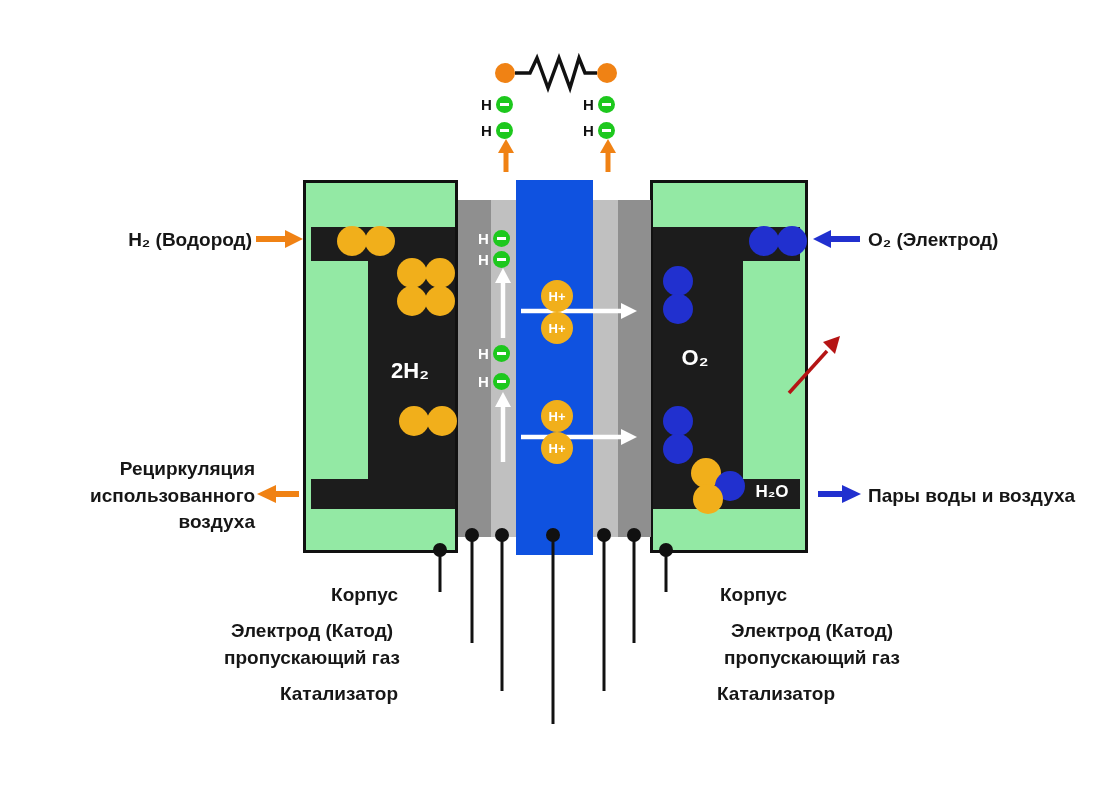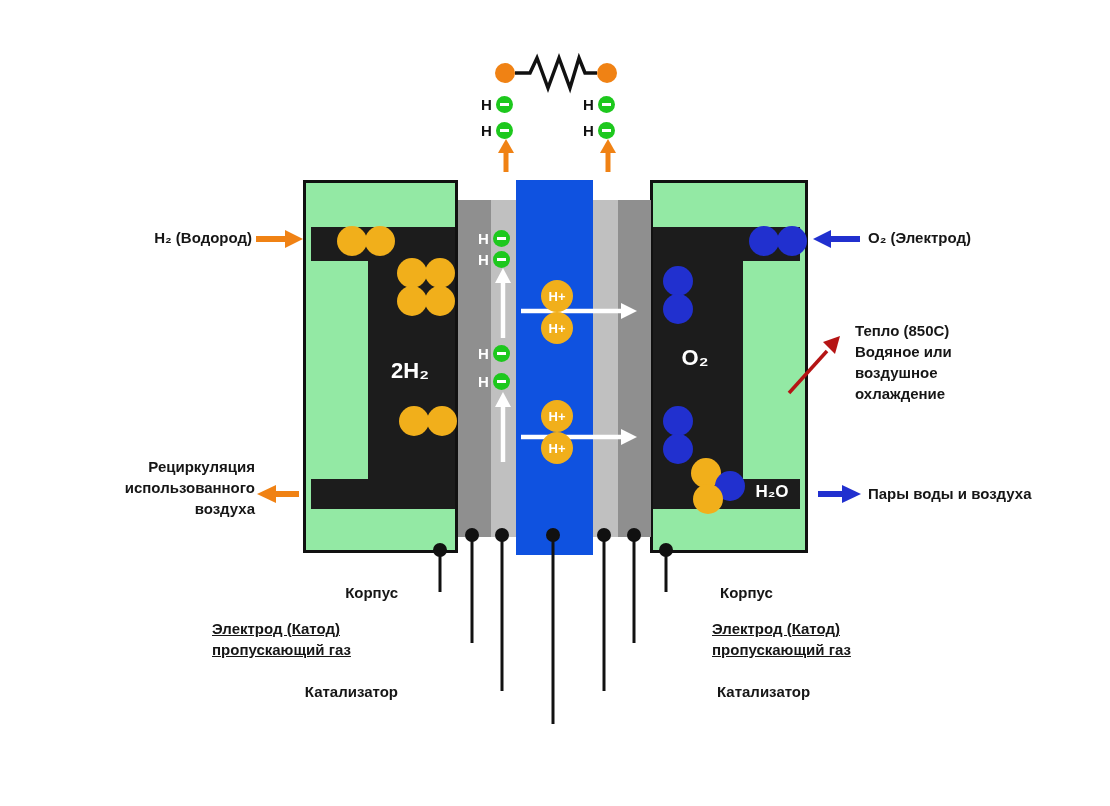--- a/index.html
+++ b/index.html
@@ -45,24 +45,24 @@
   .electron-row.dark  .e-label { color:#111; }
   .electron-row.light .e-label { color:#fff; }
   .e-circle { width:17px; height:17px; border-radius:50%; background:var(--electron-green);
               position:relative; display:inline-block; }
   .e-circle::after { content:""; position:absolute; left:4px; top:7px; width:9px; height:3px; background:#fff; }
 
   .chamber-label { position:absolute; color:#fff; font-weight:700; font-size:22px;
                    text-align:center; z-index:5; }
   .chamber-label.small { font-size:17px; }
 
-  .label { position:absolute; font-weight:700; font-size:15px; color:#161616;
+  .label { position:absolute; font-weight:700; font-size:19px; color:#161616;
            white-space:pre-line; line-height:1.4; z-index:7; }
   .label.right  { text-align:right; }
-  .label.center { text-align:left;text-decoration:underline; }
+  .label.center { text-align:center; }
 
   svg.overlay { position:absolute; left:0; top:0; width:1110px; height:806px; z-index:5;
                 pointer-events:none; }
   .wire { stroke:#111; stroke-width:3.5; fill:none; }
   .f-orange { fill:var(--orange); }
   .f-black { fill:#111; }
   .orange-arrow line { stroke:var(--orange); stroke-width:6; }
   .orange-arrow polygon { fill:var(--orange); }
   .orange-arrow.up line { stroke-width:5; }
   .blue-arrow line { stroke:var(--o2-blue); stroke-width:6; }
@@ -228,24 +228,20 @@
       <circle cx="502" cy="535" r="7"></circle>
         <circle cx="553" cy="535" r="7"></circle>
       <circle cx="604" cy="535" r="7"></circle>
         <circle cx="634" cy="535" r="7"></circle>
       <circle cx="666" cy="550" r="7"></circle>
     </g>
   </svg>
 
   <div class="label right" style="left:95px;top:227px;width:157px">H₂ (Водород)</div>
   <div class="label" style="left:868px;top:227px">O₂ (Электрод)</div>
-  <div class="label" style="left:855px;top:320px">Тепло (850C)
-Водяное или
-воздушное
-охлаждение</div>
   <div class="label right" style="left:85px;top:456px;width:170px">Рециркуляция
 использованного
 воздуха</div>
   <div class="label" style="left:868px;top:483px">Пары воды и воздуха</div>
   <div class="label right" style="left:250px;top:582px;width:148px">Корпус</div>
   <div class="label" style="left:720px;top:582px">Корпус</div>
   <div class="label center" style="left:212px;top:618px;width:200px">Электрод (Катод)
 пропускающий газ</div>
   <div class="label center" style="left:712px;top:618px;width:200px">Электрод (Катод)
 пропускающий газ</div>

